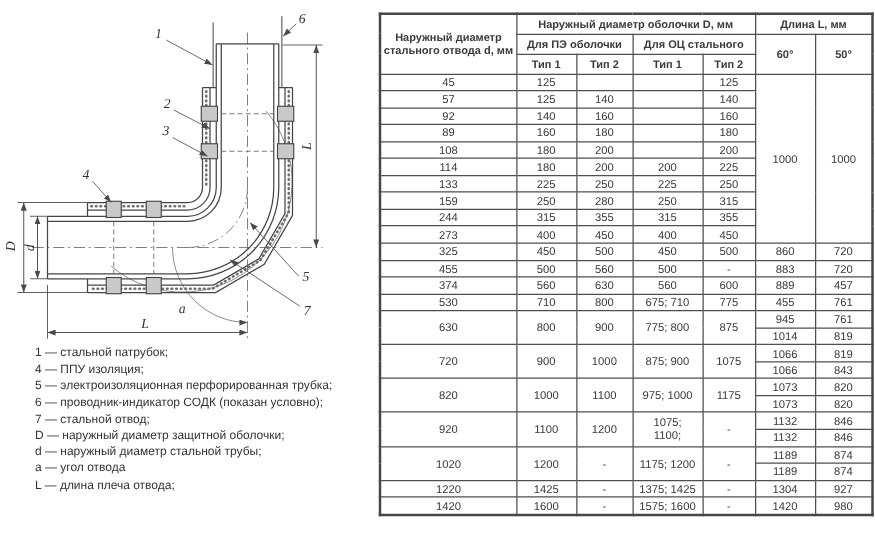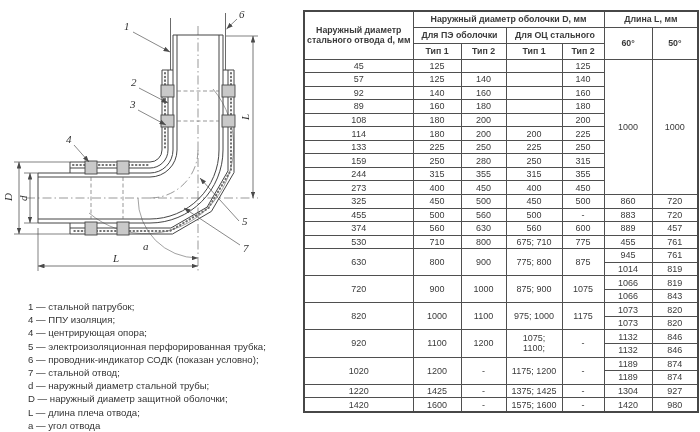--- a/index.html
+++ b/index.html
@@ -2,21 +2,21 @@
 <html><head>
 <meta charset="utf-8">
 <style>
   html,body{margin:0;padding:0;background:#fff;}
   #stage{position:relative;width:700px;height:432px;background:#fff;overflow:hidden;
          font-family:"Liberation Sans",sans-serif;color:#383838;}
   
   #draw{position:absolute;left:0;top:0;width:302px;height:280px;}
   .lbl{font-family:"Liberation Serif",serif;font-style:italic;font-size:11px;fill:#333;}
   
-  #legend{position:absolute;left:28px;top:300px;font-size:9.6px;line-height:13.2px;color:#333;
+  #legend{position:absolute;left:28px;top:276px;font-size:9.6px;line-height:13.2px;color:#333;
           white-space:nowrap;}
   
   #spec{position:absolute;left:303px;top:10px;width:394px;height:403px;
         border-collapse:collapse;table-layout:fixed;font-size:9px;color:#3a3a3a;
         border:2px solid #474747;}
   #spec th,#spec td{border:1px solid #4f4f4f;text-align:center;vertical-align:middle;
         padding:0 1px;white-space:pre-line;overflow:hidden;}
   #spec thead tr{height:16px;}
   #spec th{font-weight:bold;font-size:8.8px;line-height:1.15;margin-left:40px;}
   #spec tr.gs td{border-top:1.6px solid #454545;}
@@ -108,28 +108,27 @@
     <text class="lbl" x="12" y="201" transform="rotate(-90 12 201)">D</text>
     <text class="lbl" x="27" y="201" transform="rotate(-90 27 201)">d</text>
     <text class="lbl" x="113" y="262">L</text>
     <text class="lbl" x="249" y="120" transform="rotate(-90 249 120)">L</text>
     <text class="lbl" x="143" y="250">a</text>
   </svg>
 
   <div id="legend">
       <div>1 — стальной патрубок;</div>
       <div>4 — ППУ изоляция;</div>
-      <div>4 — центрирующая опора;</div>
       <div>5 — электроизоляционная перфорированная трубка;</div>
       <div>6 — проводник-индикатор СОДК (показан условно);</div>
       <div>7 — стальной отвод;</div>
+      <div>D — наружный диаметр защитной оболочки;</div>
       <div>d — наружный диаметр стальной трубы;</div>
-      <div>D — наружный диаметр защитной оболочки;</div>
+      <div>a — угол отвода</div>
       <div>L — длина плеча отвода;</div>
-      <div>a — угол отвода</div>
     </div>
 
   <table id="spec">
     <colgroup>
       <col style="width:109px">
         <col style="width:48px">
         <col style="width:45px">
       <col style="width:56px">
         <col style="width:42px">
         <col style="width:48px">

